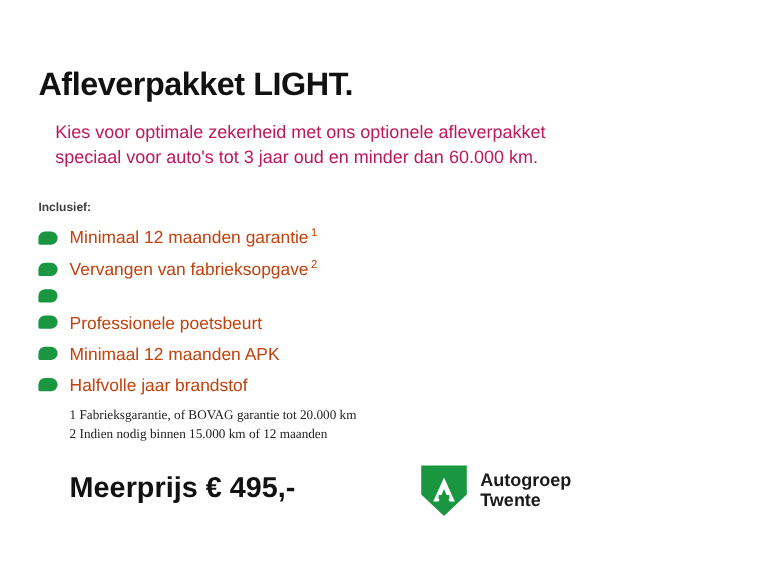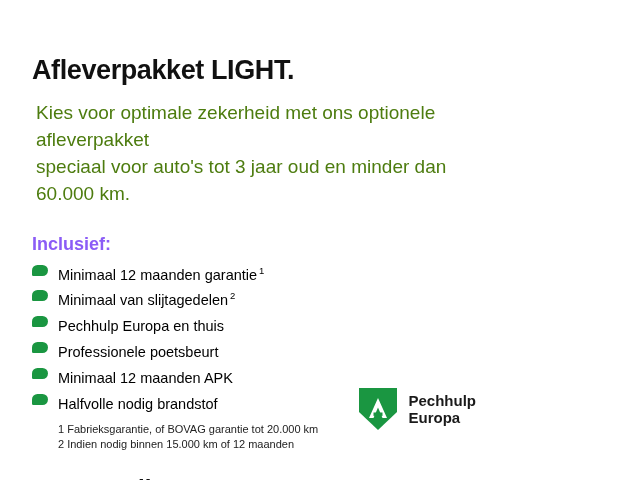--- a/index.html
+++ b/index.html
@@ -24,46 +24,46 @@
   }
   .title {
     font-size: 27px;
     font-weight: bold;
     letter-spacing: -0.4px;
     margin: 0 0 14px 0;
     color: #111111;
     line-height: 1.1;
   }
   .intro {
-    font-size: 19px;
+    font-size: 15px;
     line-height: 1.42;
-    margin: 0 0 26px 4px;
-    color: #4d7c0f;
+    margin: 0 0 26px 14px;
+    color: #be185d;
     max-width: 500px;
   }
   .intro-line {
     display: block;
   }
   .inclusief-label {
-    font-size: 18px;
+    font-size: 10px;
     font-weight: bold;
     margin: 0 0 10px 0;
-    color: #8b5cf6;
+    color: #404040;
   }
   ul.benefits {
     list-style: none;
     margin: 0;
     padding: 0;
   }
   ul.benefits li {
     display: flex;
-    align-items: flex-start;
+    align-items: center;
     margin-bottom: 8px;
     font-size: 14.5px;
-    color: #000000;
+    color: #c2410c;
   }
   .leaf {
     display: inline-block;
     width: 16px;
     height: 11px;
     background: #1a9641;
     border-radius: 9px 9px 9px 2px;
     margin-right: 10px;
     flex: 0 0 auto;
     transform: rotate(0deg);
@@ -74,20 +74,21 @@
     margin-left: 2px;
   }
   .footnotes {
     margin: 10px 0 0 26px;
     font-size: 11px;
     line-height: 1.45;
     color: #222222;
   }
   .footnote {
     display: block;
+    font-family: Liberation Serif, serif;
   }
   .price {
     margin: 22px 0 0 26px;
     font-size: 24px;
     font-weight: bold;
     color: #111111;
   }
   .logo {
     position: absolute;
     right: 36px;
@@ -125,54 +126,53 @@
 
   <div class="inclusief-label">Inclusief:</div>
 
   <ul class="benefits">
     <li>
       <span class="leaf"></span>
       <span class="benefit-text"><span>Minimaal 12 maanden garantie</span><sup>1</sup></span>
     </li>
     <li>
       <span class="leaf"></span>
-      <span class="benefit-text"><span>Minimaal van slijtagedelen</span><sup>2</sup></span>
+      <span class="benefit-text"><span>Vervangen van fabrieksopgave</span><sup>2</sup></span>
     </li>
     <li>
       <span class="leaf"></span>
-      <span class="benefit-text"><span>Pechhulp Europa en thuis</span><sup></sup></span>
     </li>
     <li>
       <span class="leaf"></span>
       <span class="benefit-text"><span>Professionele poetsbeurt</span><sup></sup></span>
     </li>
     <li>
       <span class="leaf"></span>
       <span class="benefit-text"><span>Minimaal 12 maanden APK</span><sup></sup></span>
     </li>
     <li>
       <span class="leaf"></span>
-      <span class="benefit-text"><span>Halfvolle nodig brandstof</span><sup></sup></span>
+      <span class="benefit-text"><span>Halfvolle jaar brandstof</span><sup></sup></span>
     </li>
   </ul>
 
   <div class="footnotes">
     <span class="footnote">1 Fabrieksgarantie, of BOVAG garantie tot 20.000 km</span>
     <span class="footnote">2 Indien nodig binnen 15.000 km of 12 maanden</span>
   </div>
 
   <div class="price">Meerprijs € 495,-</div>
 
   <div class="logo">
     <span class="logo-mark">
       <svg width="42" height="46" viewBox="0 0 42 46" xmlns="http://www.w3.org/2000/svg">
         <path d="M2 2 H40 V26 L21 44 L2 26 Z" fill="#1a9641"></path>
         <path d="M21 12 L30 32 H25.5 L21 21.5 L16.5 32 H12 Z" fill="#ffffff"></path>
         <rect x="16.5" y="26.5" width="9" height="3.4" fill="#1a9641"></rect>
       </svg>
     </span>
     <span class="logo-text">
-      <span>Pechhulp</span>
-      <span>Europa</span>
+      <span>Autogroep</span>
+      <span>Twente</span>
     </span>
   </div>
 
 </div>
 
 </body></html>

